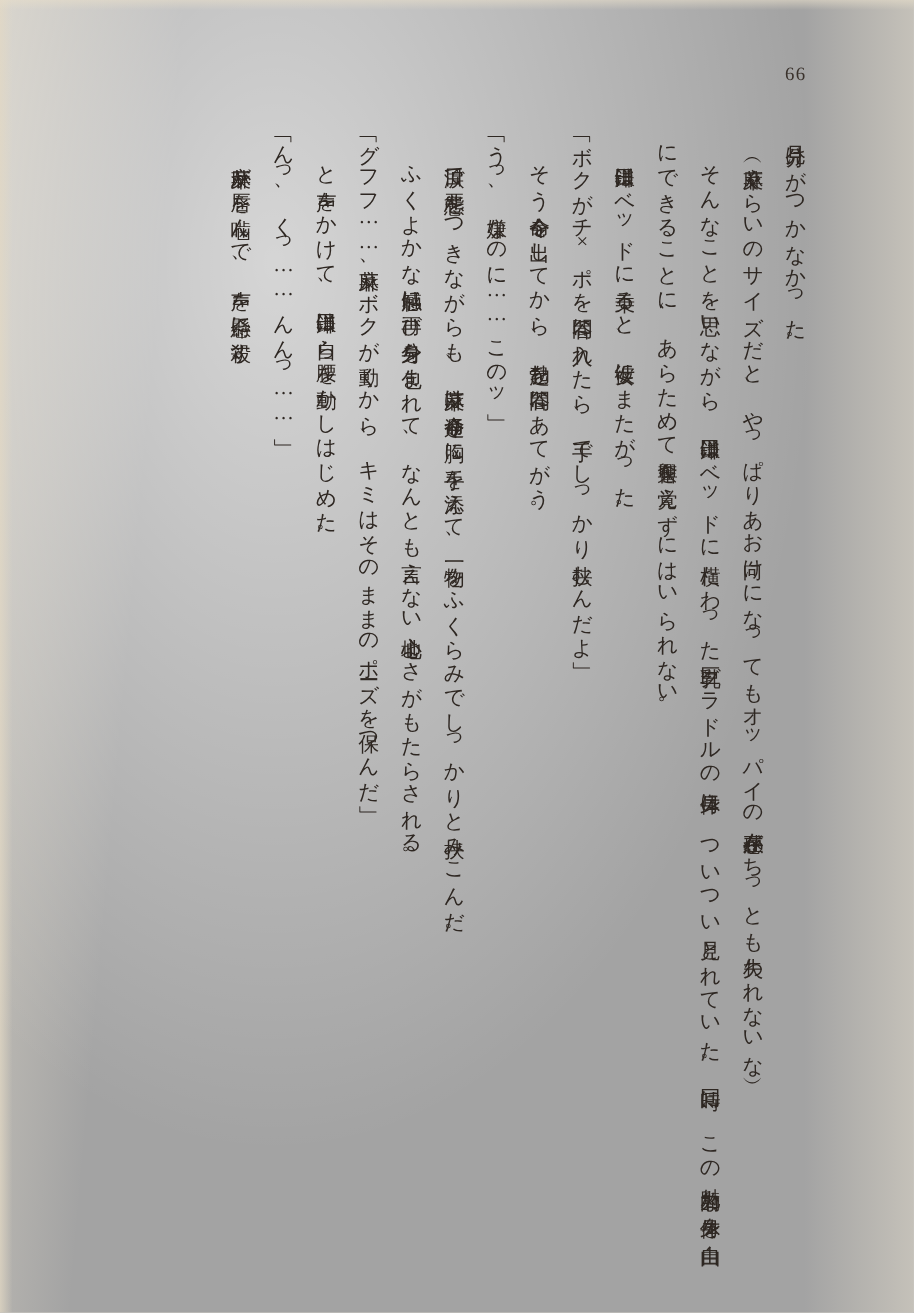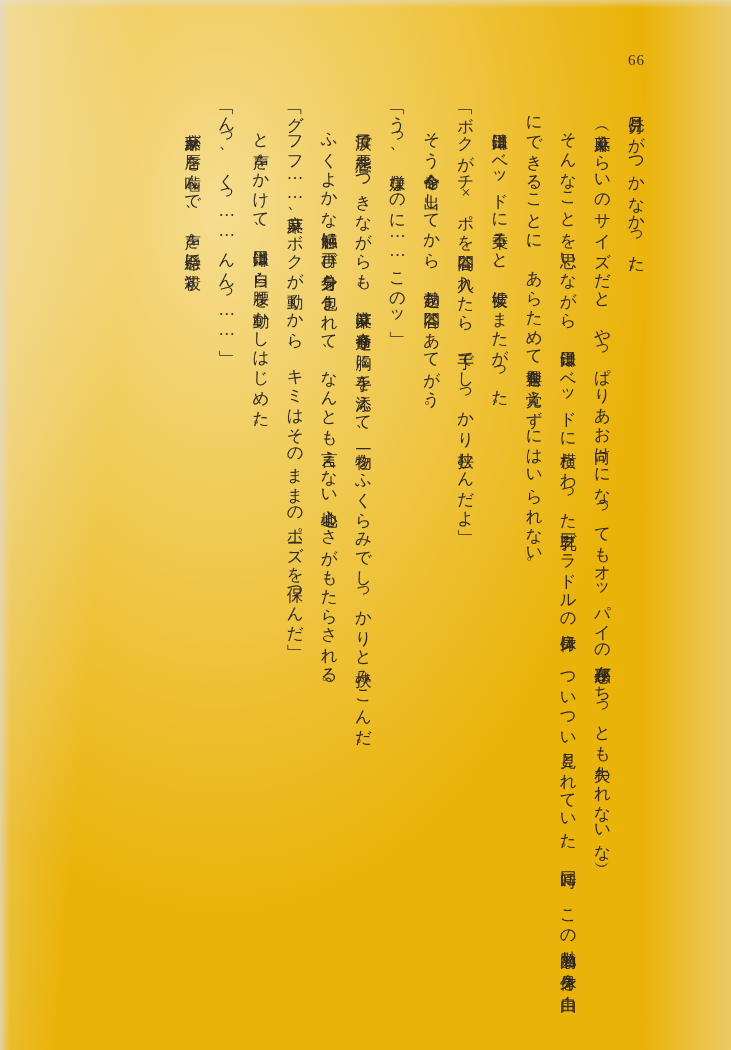--- a/index.html
+++ b/index.html
@@ -12,21 +12,21 @@
     background: #fdf9ef;
     font-family: "Liberation Serif", "DejaVu Serif", serif;
     color: #2b2420;
     overflow: hidden;
   }
 
   .page {
     position: relative;
     width: 731px;
     height: 1050px;
-    background: #eab308;
+    background: #a3a3a3;
     box-sizing: border-box;
   }
 
   
   .paper-texture {
     position: absolute;
     inset: 0;
     background:
       radial-gradient(ellipse at 30% 20%, rgba(255,255,255,0.55), rgba(253,249,239,0) 60%),
       linear-gradient(95deg, rgba(240,232,214,0.55) 0%, rgba(253,249,239,0) 18%),

